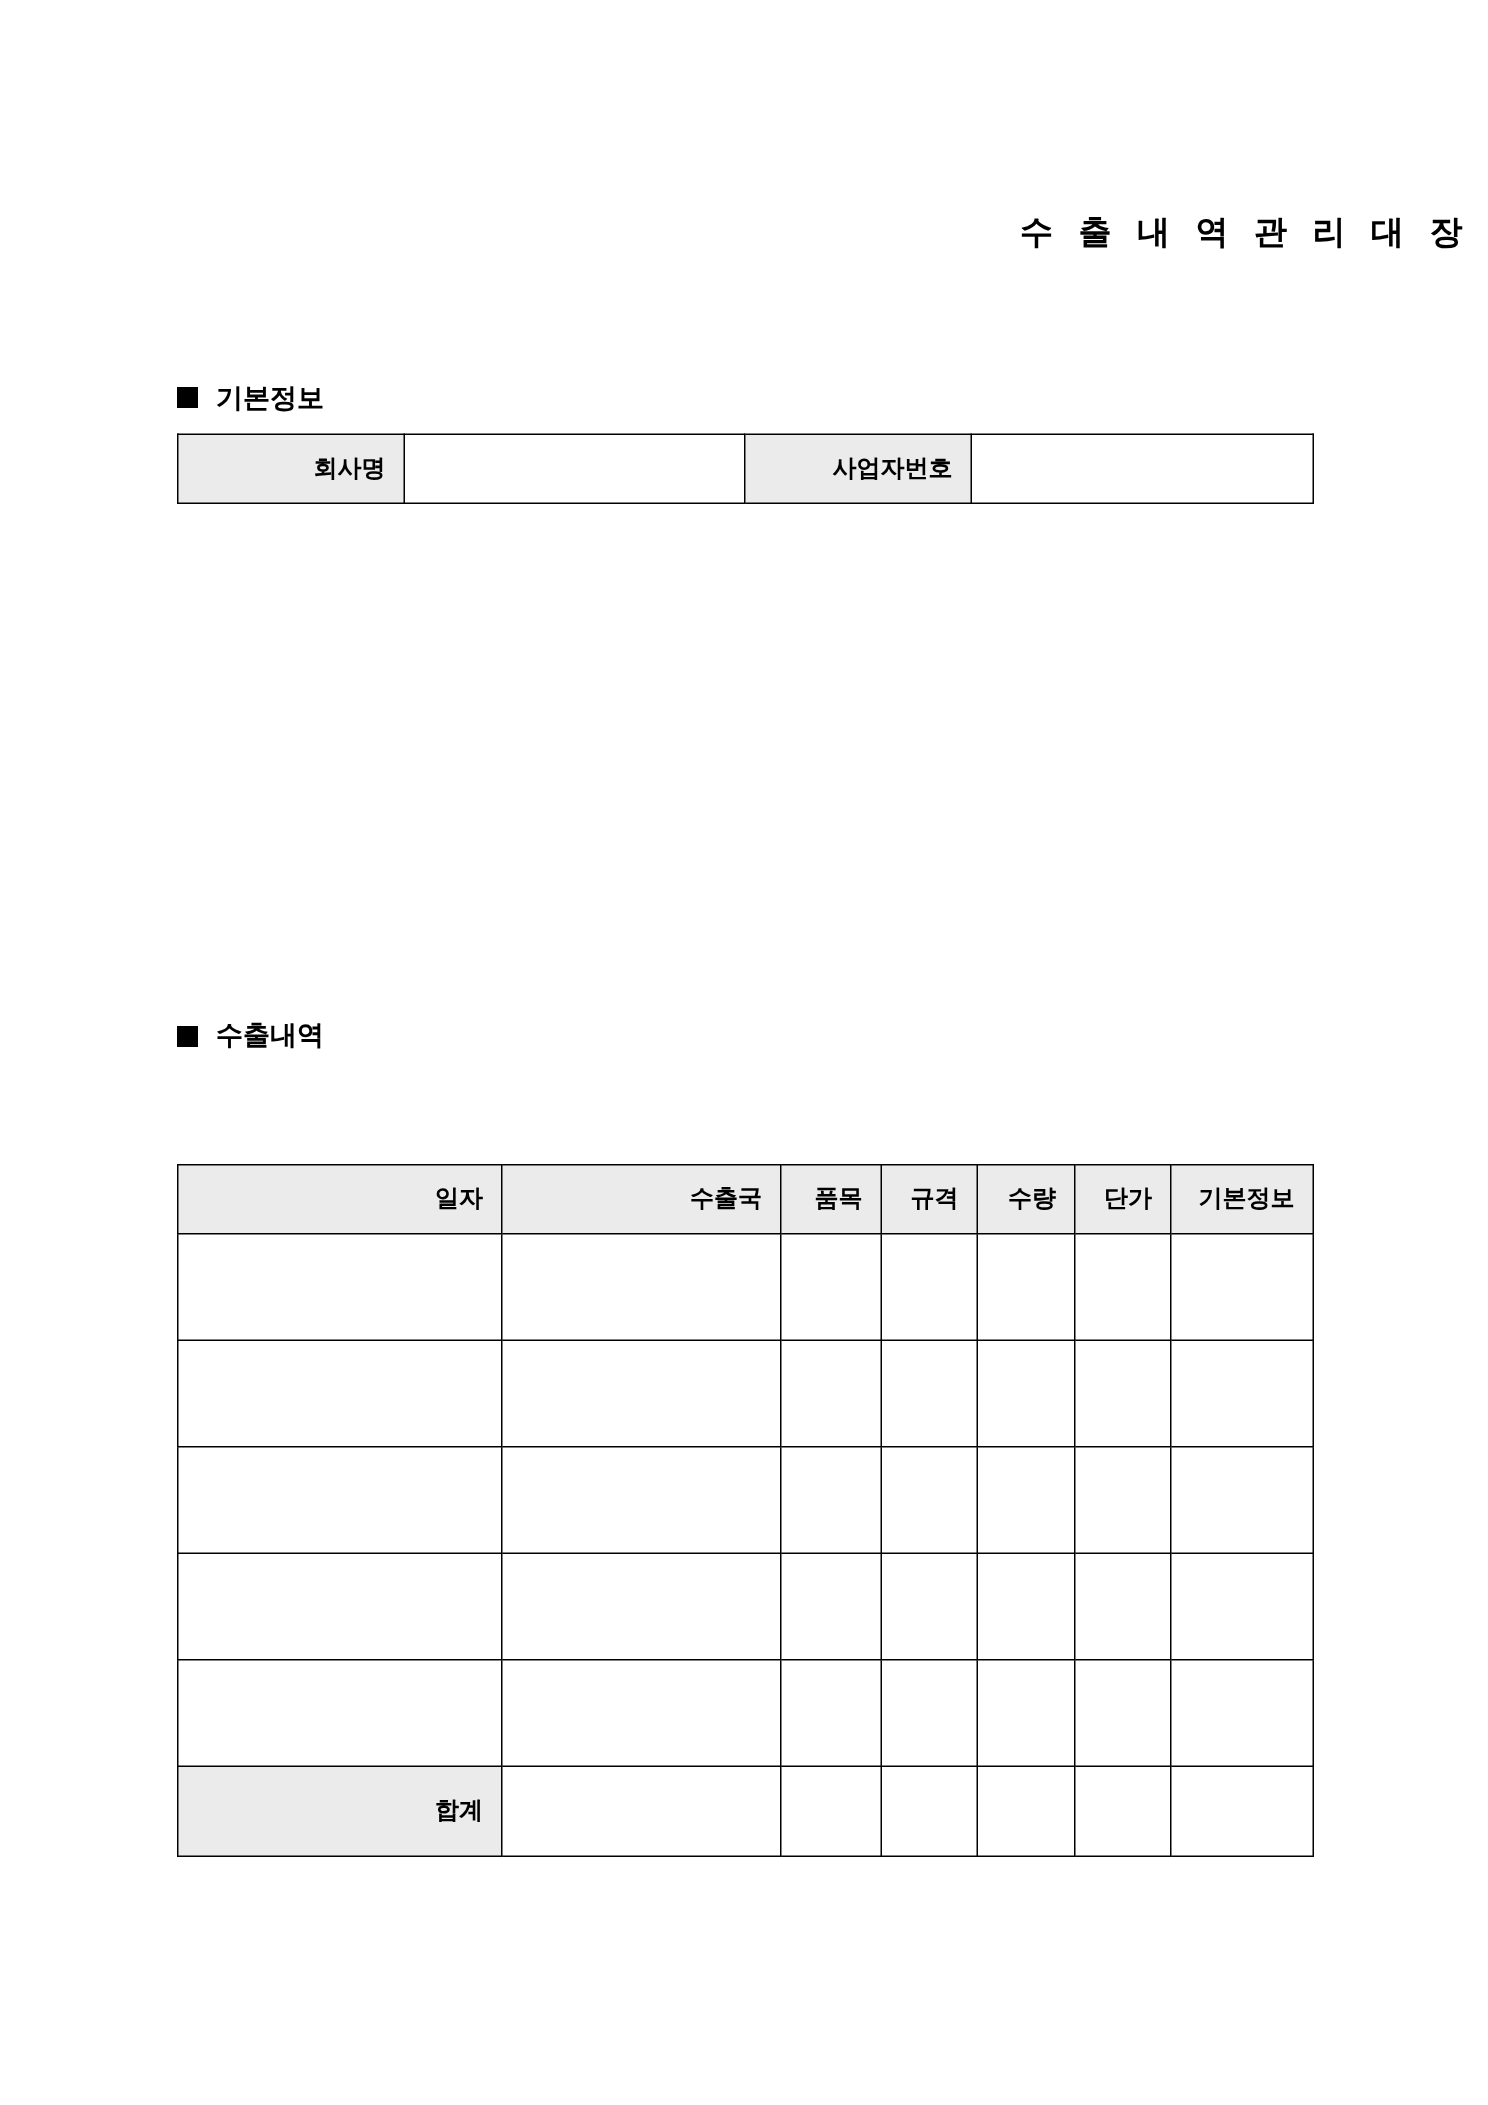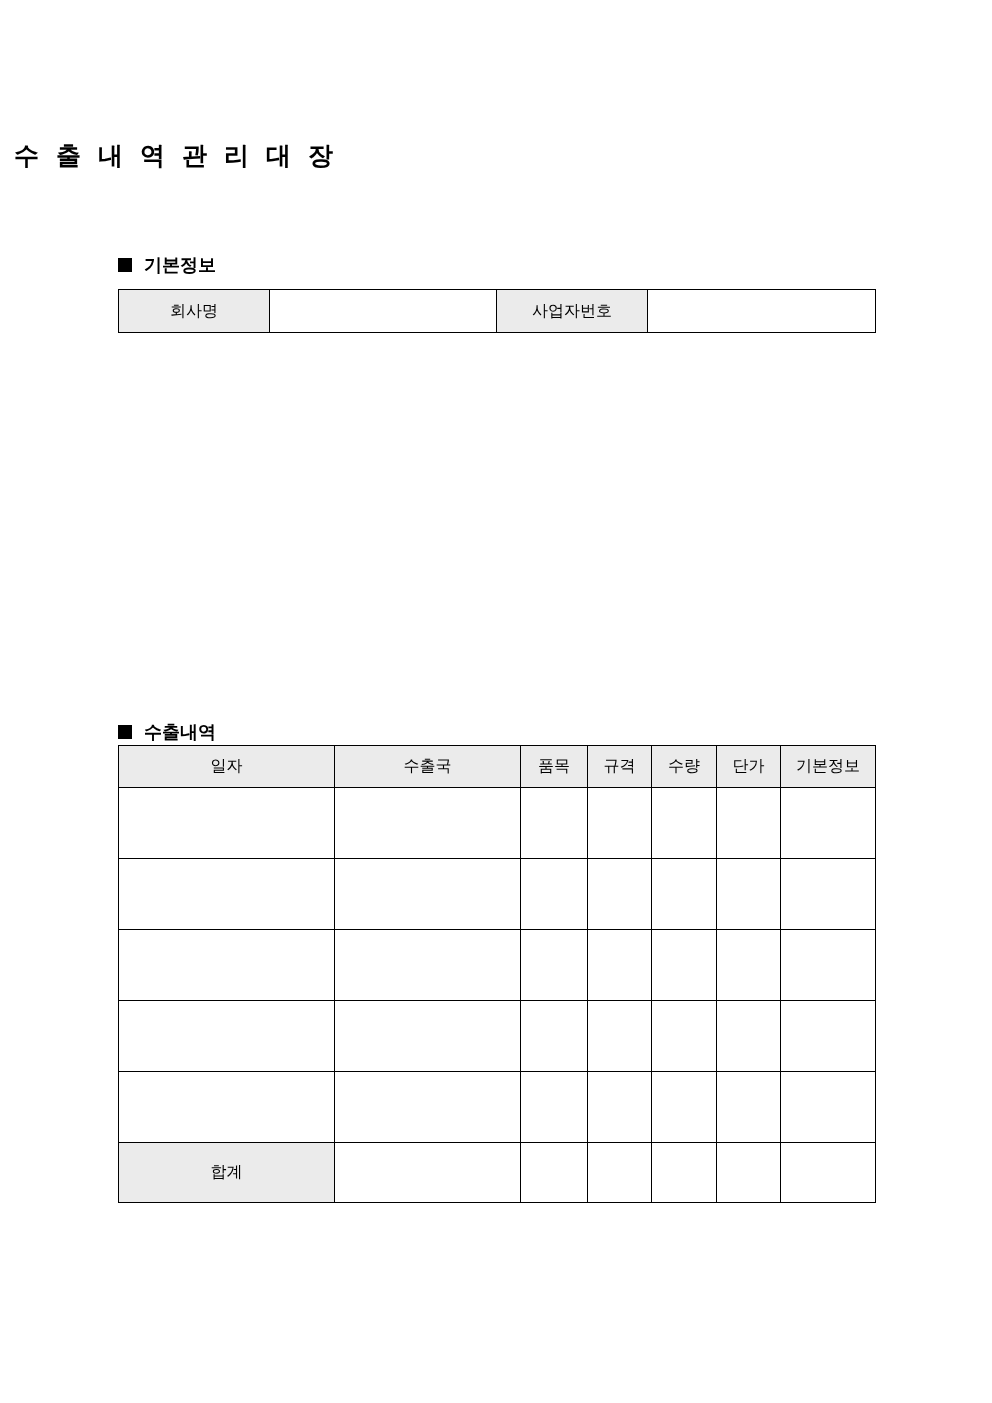--- a/index.html
+++ b/index.html
@@ -13,22 +13,22 @@
       position: relative;
       font-family: "DejaVu Sans", "Liberation Sans", sans-serif;
       color: #000;
       overflow: hidden;
     }
     .page-title {
       position: absolute;
       left: 0;
       width: 992px;
       top: 134px;
-      text-align: left;
-      font-size: 25px;
+      text-align: right;
+      font-size: 22px;
       font-weight: bold;
       letter-spacing: 17px;
       line-height: 44px;
       padding-left: 14px;
       box-sizing: border-box;
     }
     .section-heading {
       position: absolute;
       left: 118px;
       font-size: 18px;
@@ -47,34 +47,34 @@
     table {
       position: absolute;
       left: 118px;
       width: 757px;
       border-collapse: collapse;
       table-layout: fixed;
     }
     td, th {
       border: 1.5px solid #000;
       font-size: 16px;
-      font-weight: normal;
-      text-align: center;
+      font-weight: bold;
+      text-align: right;
       vertical-align: middle;
-      padding: 0;
+      padding: 12px;
       box-sizing: border-box;
     }
     .label {
       background: #ebebeb;
     }
     .value {
       background: #ffffff;
     }
     #info-table { top: 289px; }
-    #export-table { top: 745px; border-radius: 26px; }
+    #export-table { top: 776px; border-radius: 26px; }
   </style>
 </head>
 <body>
 
 <div class="page-title">수출내역관리대장</div>
 
 <div class="section-heading" style="top:253px;font-family:Liberation Serif, serif;">
   <span class="square"></span>
   <span>기본정보</span>
 </div>
@@ -89,21 +89,21 @@
   <tbody>
       <tr style="height:43px">
     <td class="label">회사명</td>
     <td class="value"></td>
     <td class="label">사업자번호</td>
     <td class="value"></td>
   </tr>
 </tbody>
   </table>
 
-<div class="section-heading" style="top:720px;justify-content:flex-end;">
+<div class="section-heading" style="top:679px;justify-content:flex-end;">
   <span class="square"></span>
   <span>수출내역</span>
 </div>
 
 <table id="export-table">
   <colgroup>
     <col style="width:216px">
     <col style="width:186px">
     <col style="width:67px">
     <col style="width:64px">

